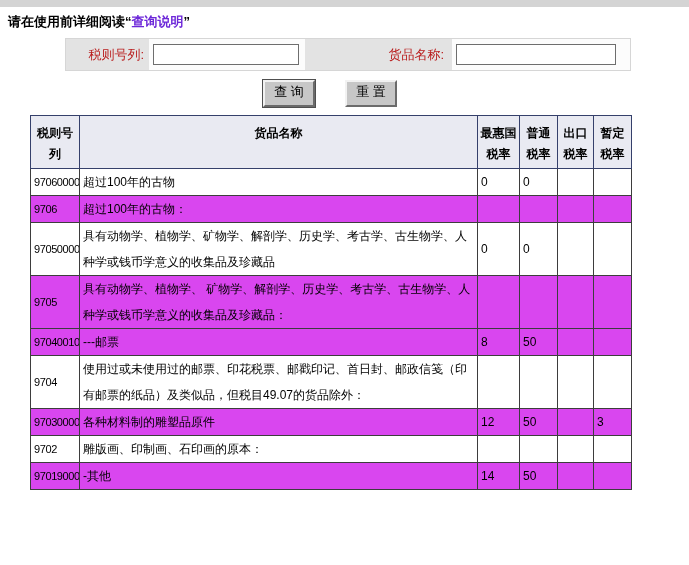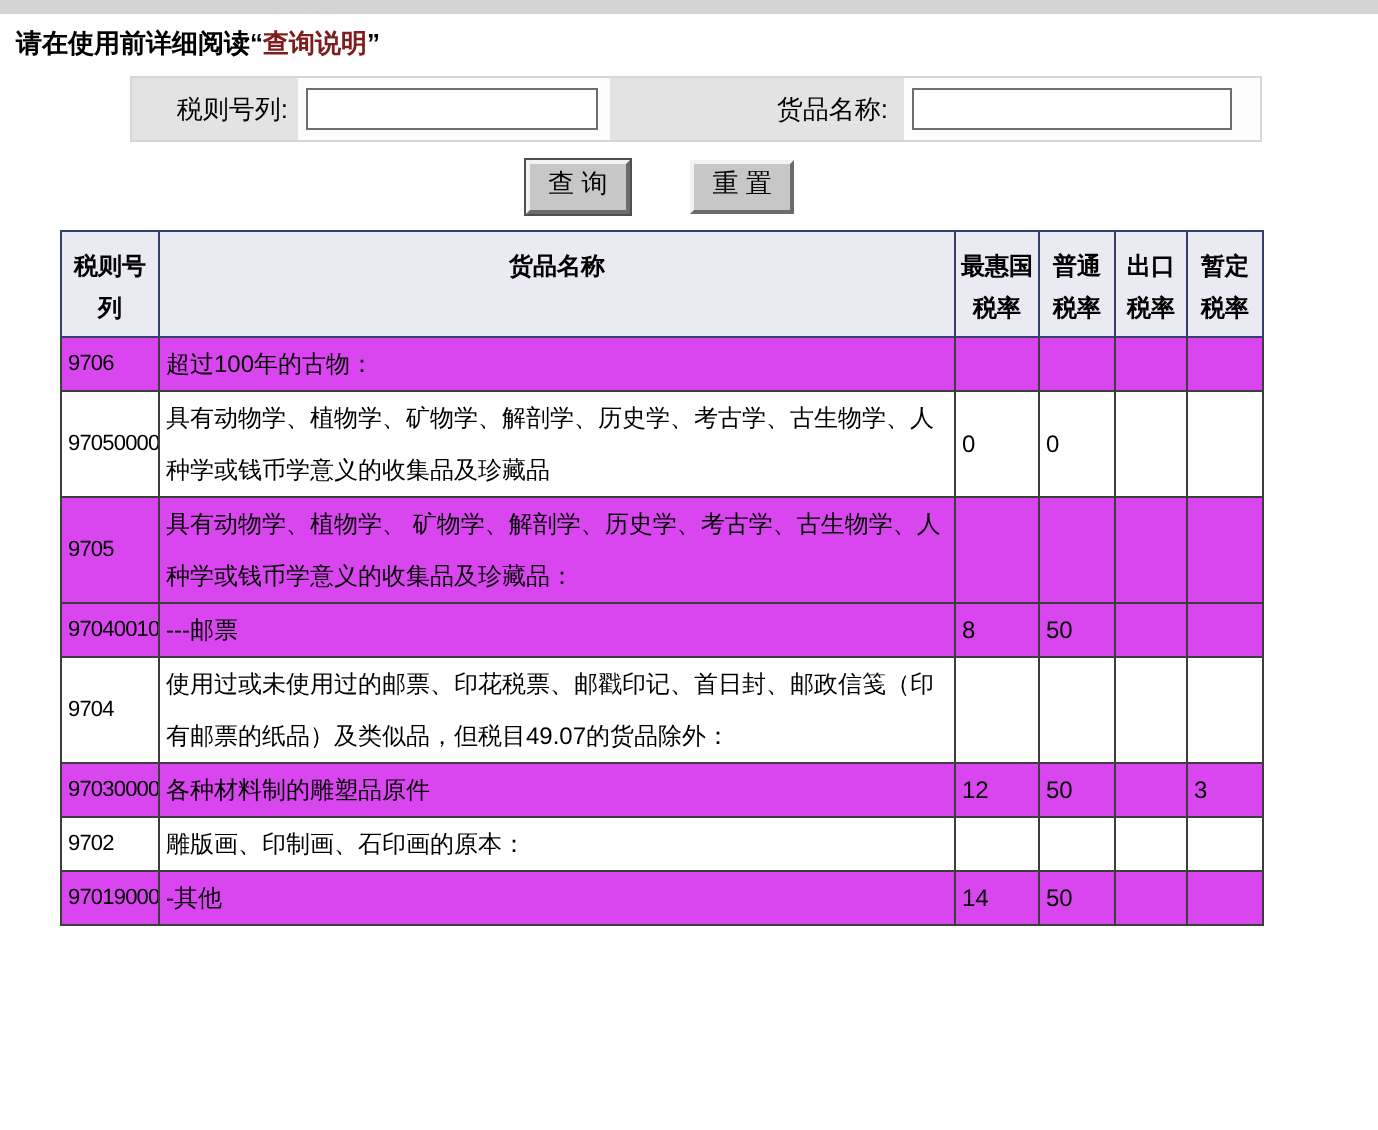--- a/index.html
+++ b/index.html
@@ -14,21 +14,21 @@
     height: 7px;
     background: #d4d4d4;
   }
   .notice {
     margin: 6px 0 7px 8px;
     font-size: 13px;
     font-weight: bold;
     color: #000000;
   }
   .notice a {
-    color: #7f1d1d;
+    color: #6d28d9;
     text-decoration: none;
     cursor: pointer;
   }
   .form-bar {
     margin-left: 65px;
     width: 566px;
     height: 33px;
     box-sizing: border-box;
     background: #e3e3e3;
     border: 1px solid #d6d6d6;
@@ -36,21 +36,21 @@
     align-items: stretch;
   }
   .fcell {
     display: flex;
     align-items: center;
     box-sizing: border-box;
   }
   .flabel {
     justify-content: flex-end;
     font-size: 13px;
-    color: #000000;
+    color: #b91c1c;
   }
   .flabel1 { width: 83px; padding-right: 5px; }
   .flabel2 { flex: 1; padding-right: 8px; }
   .fpanel {
     background: #fcfcfc;
     padding-left: 4px;
   }
   .fpanel1 { width: 156px; }
   .fpanel2 { width: 178px; }
   .txt-input {
@@ -180,20 +180,28 @@
         <div class="hline1">出口</div>
         <div class="hline2">税率</div>
       </th>
       <th>
         <div class="hline1">暂定</div>
         <div class="hline2">税率</div>
       </th>
     </tr>
   </thead>
   <tbody>
+      <tr>
+        <td class="code-col">97060000</td>
+        <td class="name-col">超过100年的古物</td>
+        <td class="rate-col">0</td>
+        <td class="rate-col">0</td>
+        <td class="rate-col"></td>
+        <td class="rate-col"></td>
+      </tr>
       <tr class="alt">
         <td class="code-col">9706</td>
         <td class="name-col">超过100年的古物：</td>
         <td class="rate-col"></td>
         <td class="rate-col"></td>
         <td class="rate-col"></td>
         <td class="rate-col"></td>
       </tr>
       <tr>
         <td class="code-col">97050000</td>

